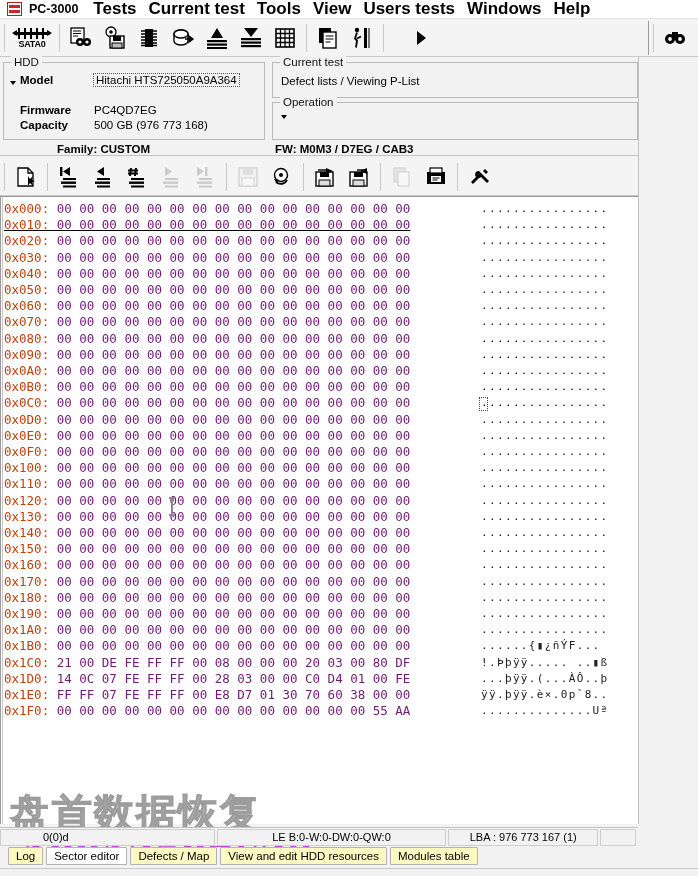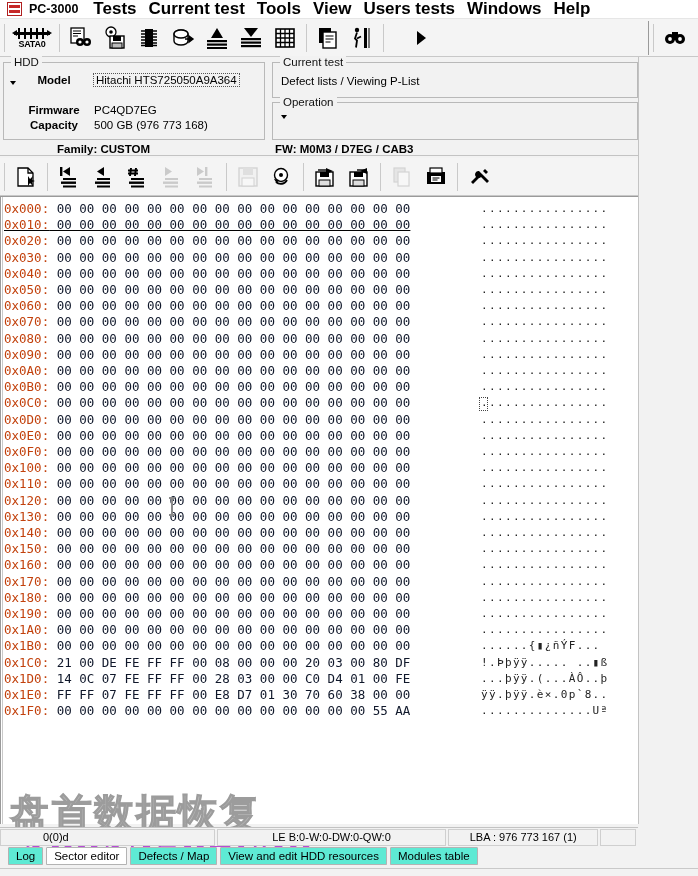--- a/index.html
+++ b/index.html
@@ -76,21 +76,21 @@
     position:absolute; left:3px; top:14px; width:12px; height:12px;
     display:flex; align-items:center; justify-content:center;
   }
   .caret-dn { width:0;height:0;border-left:3.5px solid transparent;border-right:3.5px solid transparent;border-top:4px solid #000; }
 
   .hdd-row { position: absolute; height: 15px; font-size: 11.5px; white-space: nowrap; }
   .row-model  { left: 16px; top: 11px; width: 244px; }
   .row-serial { left: 16px; top: 26px; width: 244px; }
   .row-fw     { left: 16px; top: 41px; width: 244px; }
   .row-cap    { left: 16px; top: 56px; width: 244px; }
-  .lblbox { position:absolute; left:0; top:0; width: 68px; text-align:center; font-weight:bold; }
+  .lblbox { position:absolute; left:0; top:0; width: 68px; text-align:left; font-weight:bold; }
   .valbox { position:absolute; left: 74px; top:0; }
   .focusbox { outline: 1px dotted #555; }
   .redacted {
     position:absolute; left:74px; top:1px; height: 12px; width: 142px;
     background: linear-gradient(180deg,#f2f2f2 0%, #d2d2d2 35%, #b9b9b9 55%, #d8d8d8 72%, #f2f2f2 100%);
     filter: blur(1.2px); opacity:.85;
   }
   .curtest-txt { position:absolute; left:8px; top:12px; font-size: 11.5px; }
   .ope-arrow { position:absolute; left:8px; top:16px; }
 
@@ -116,21 +116,21 @@
     overflow: hidden;
   }
   .hexwrap .leftrail { position:absolute; left:0; top:0; width:3px; height:100%;
     border-left:1px solid #9a9a9a; border-right:1px solid #c9c9c9; background:#fff; }
   .hexrow {
     position: absolute; left: 4px; height: 16px; white-space: pre;
     font-family: "DejaVu Sans Mono", "Liberation Mono", monospace;
     font-size: 12.5px; line-height: 16px;
   }
   .off { color: #c2410c; }
-  .hx  { color: #0f172a; }
+  .hx  { color: #701a75; }
   .asc { position:absolute; left: 481px; color: #222; white-space: pre;
          font-family: "DejaVu Sans Mono","Liberation Mono", monospace;
          font-size: 11px; line-height:16px; letter-spacing: 1.35px; }
   .asc-cursor {
     position:absolute; left:479px; top:200px; width: 9px; height: 14px;
     border: 1px dotted #444;
   }
   .mouse-caret {
     position:absolute; left:171px; top:300px; width:2px; height:19px; background:#8a8a8a;
   }
@@ -180,21 +180,21 @@
   .st4 { width: 36px; }
 
   
   .tabstrip {
     position: absolute; left: 0; top: 847px; width: 698px; height: 22px;
     background: #f2f2f2;
     display:flex; align-items:flex-start; padding-left: 8px; gap: 3px;
   }
   .tab {
     height: 18px; padding: 0 7px; border: 1px solid #b3b3b3;
-    background: #5eead4; font-size: 11.5px;
+    background: #fef9c3; font-size: 11.5px;
     display:flex; align-items:center; border-radius: 1px 1px 0 0;
   }
   .tab.active { background:#fff; }
   .bottom-edge { position:absolute; left:0; top:868px; width:698px; height:8px; background:#f2f2f2; border-top:1px solid #c9c9c9;}
 
   svg { display:block; }
 </style>
 </head>
 <body>
 

